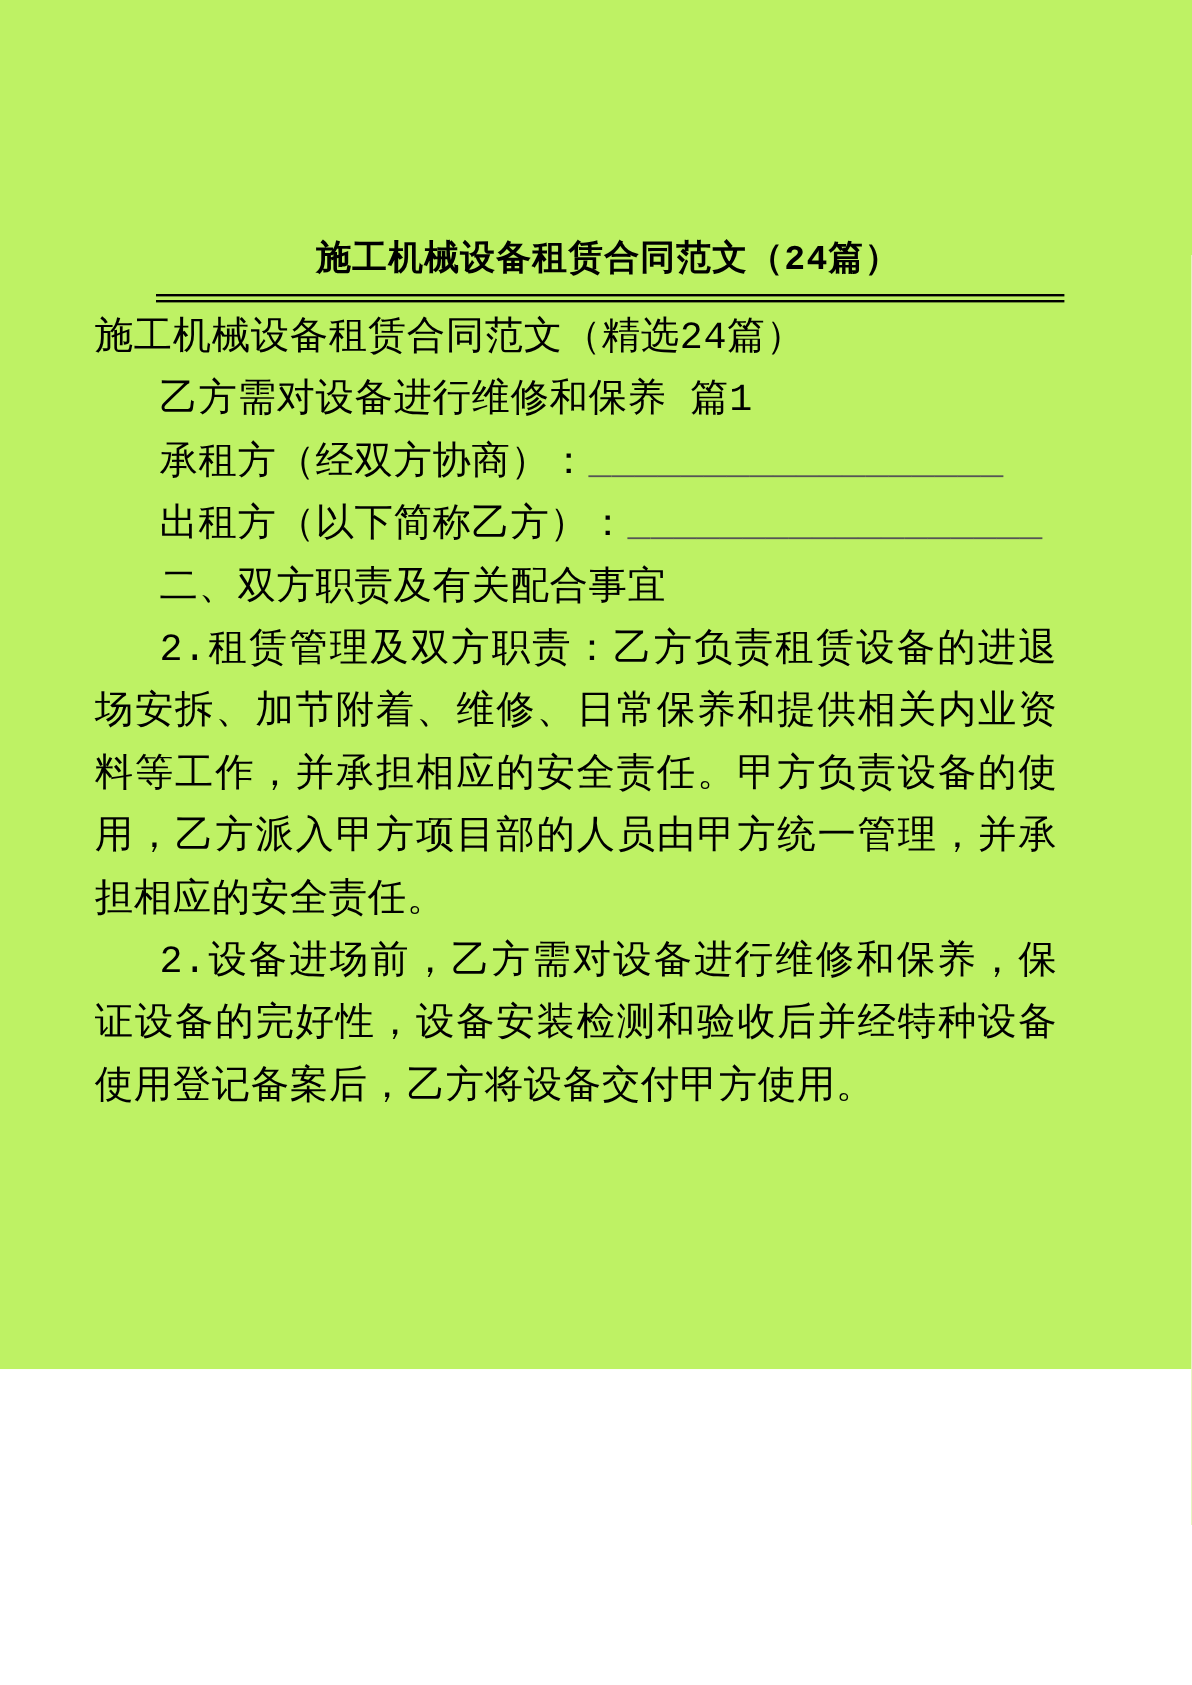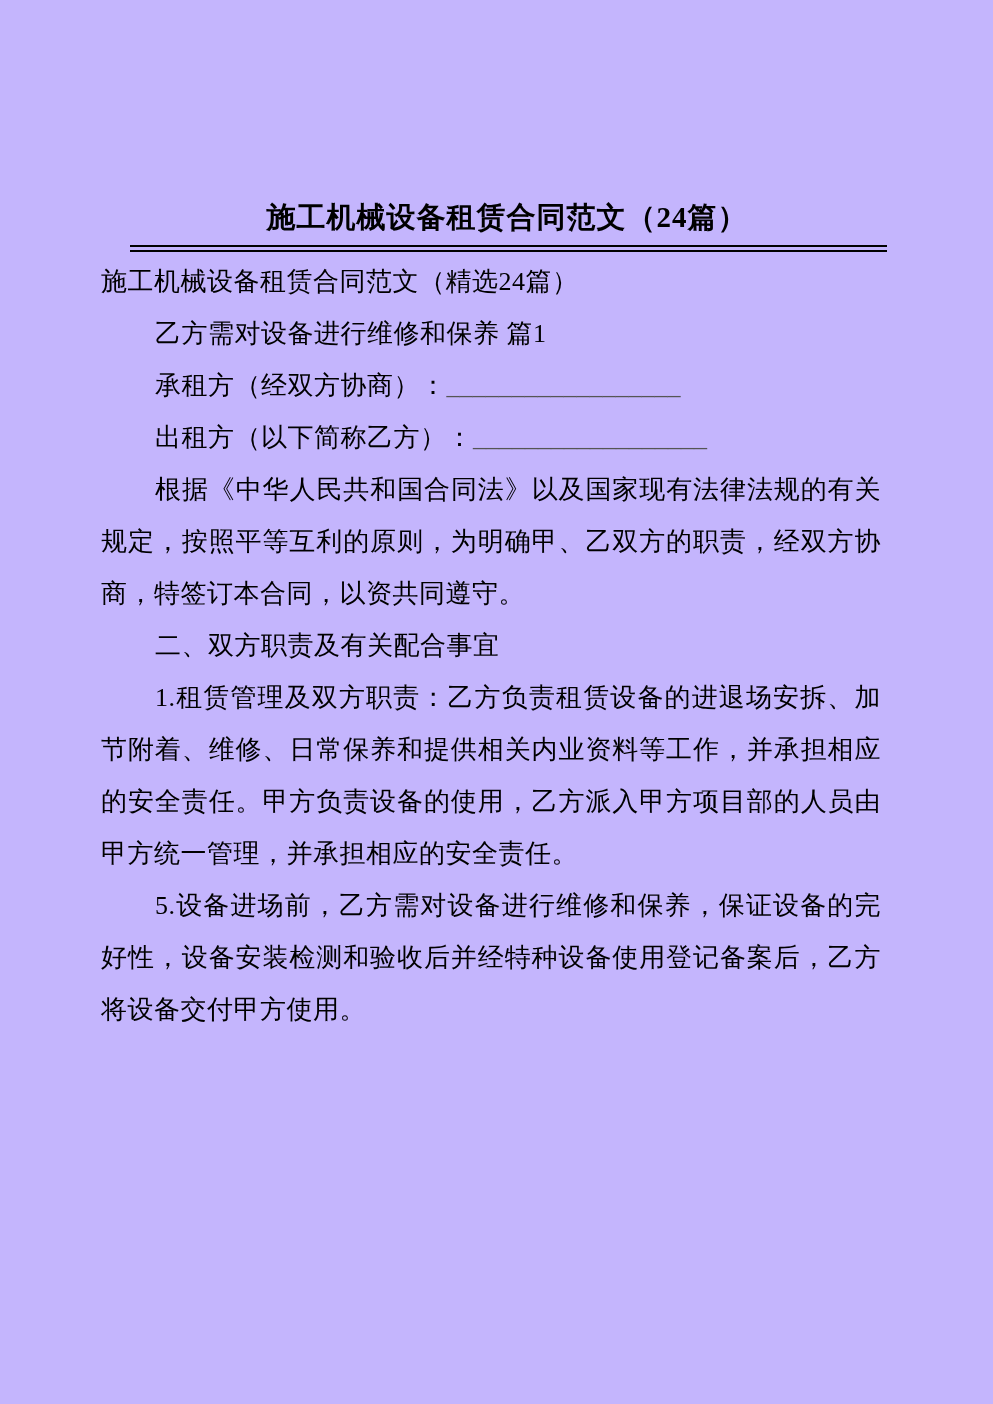--- a/index.html
+++ b/index.html
@@ -3,44 +3,44 @@
 <meta charset="utf-8">
 <style>
   html, body {
     margin: 0;
     padding: 0;
     background: #ffffff;
   }
   .page {
     position: relative;
     width: 993px;
-    height: 1404px;
-    background: #c4b5fd;
+    height: 1141px;
+    background: #bef264;
     overflow: hidden;
-    font-family: Liberation Serif, serif;
+    font-family: Liberation Mono, monospace;
     color: #000000;
   }
   .title {
     margin: 0 112px 0 133px;
     padding-top: 197px;
     font-size: 29px;
     line-height: 40px;
     font-weight: 700;
     text-align: center;
     letter-spacing: 1px;
   }
   .double-rule {
     margin: 8px 106px 0 130px;
     height: 3px;
     border-top: 2px solid #000000;
     border-bottom: 2px solid #000000;
   }
   .body-text {
-    margin: 4px 112px 0 101px;
-    font-size: 26px;
+    margin: 4px 112px 0 79px;
+    font-size: 32px;
     line-height: 52px;
     letter-spacing: 0.5px;
     text-align: justify;
   }
   .body-text p {
     margin: 0;
     text-indent: 54px;
   }
   .body-text p.no-indent {
     text-indent: 0;
@@ -63,24 +63,23 @@
   <div class="body-text">
 
     <p class="no-indent">施工机械设备租赁合同范文（精选24篇）</p>
 
     <p>乙方需对设备进行维修和保养 篇1</p>
 
     <p><span>承租方（经双方协商）：</span><span class="blank">__________________</span></p>
 
     <p><span>出租方（以下简称乙方）：</span><span class="blank">__________________</span></p>
 
-    <p>根据《中华人民共和国合同法》以及国家现有法律法规的有关规定，按照平等互利的原则，为明确甲、乙双方的职责，经双方协商，特签订本合同，以资共同遵守。</p>
 
 
     <p>二、双方职责及有关配合事宜</p>
 
-    <p>1.租赁管理及双方职责：乙方负责租赁设备的进退场安拆、加节附着、维修、日常保养和提供相关内业资料等工作，并承担相应的安全责任。甲方负责设备的使用，乙方派入甲方项目部的人员由甲方统一管理，并承担相应的安全责任。</p>
+    <p>2.租赁管理及双方职责：乙方负责租赁设备的进退场安拆、加节附着、维修、日常保养和提供相关内业资料等工作，并承担相应的安全责任。甲方负责设备的使用，乙方派入甲方项目部的人员由甲方统一管理，并承担相应的安全责任。</p>
 
-    <p>5.设备进场前，乙方需对设备进行维修和保养，保证设备的完好性，设备安装检测和验收后并经特种设备使用登记备案后，乙方将设备交付甲方使用。</p>
+    <p>2.设备进场前，乙方需对设备进行维修和保养，保证设备的完好性，设备安装检测和验收后并经特种设备使用登记备案后，乙方将设备交付甲方使用。</p>
 
 
   </div>
 </div>
 
 </body></html>

